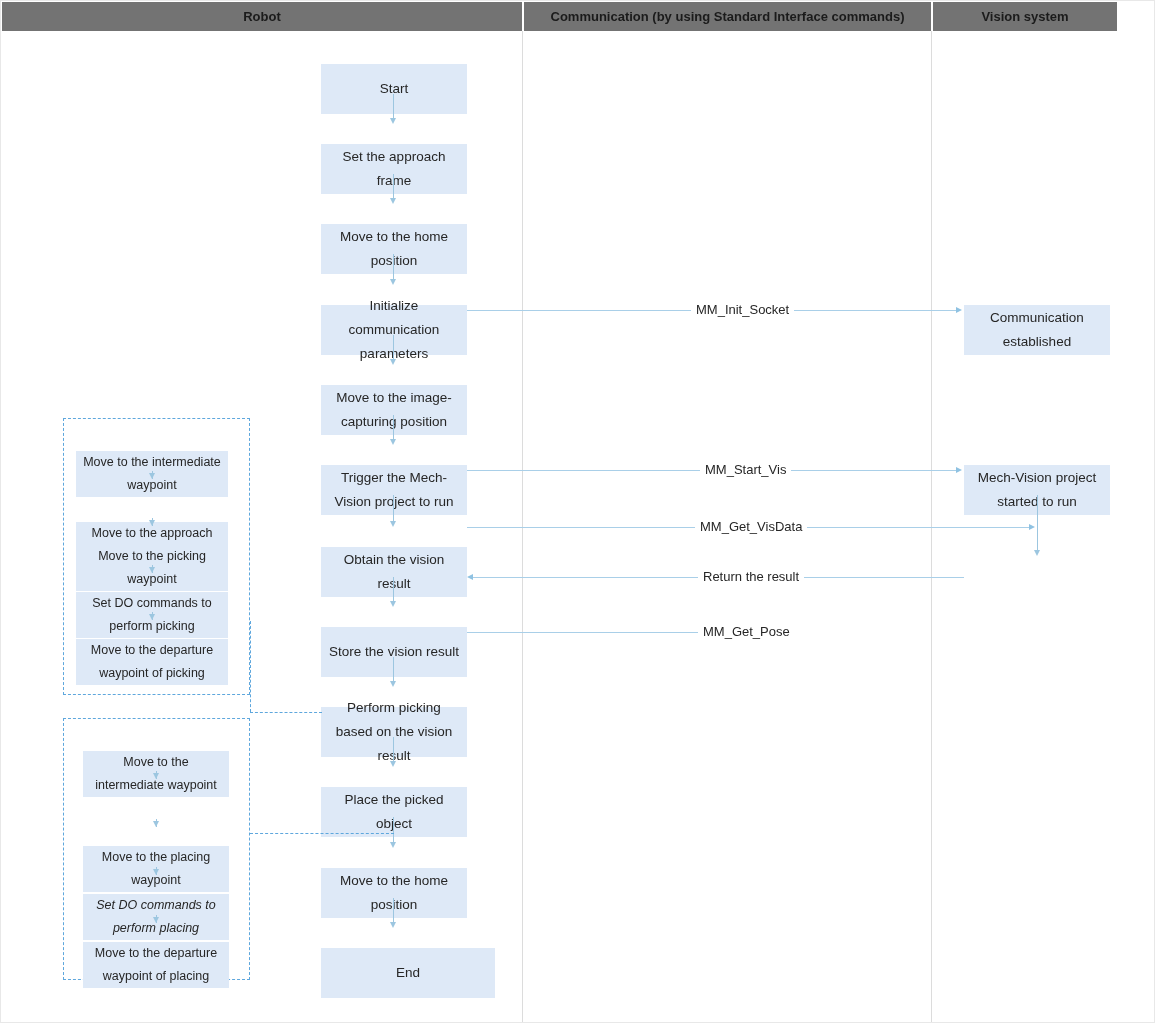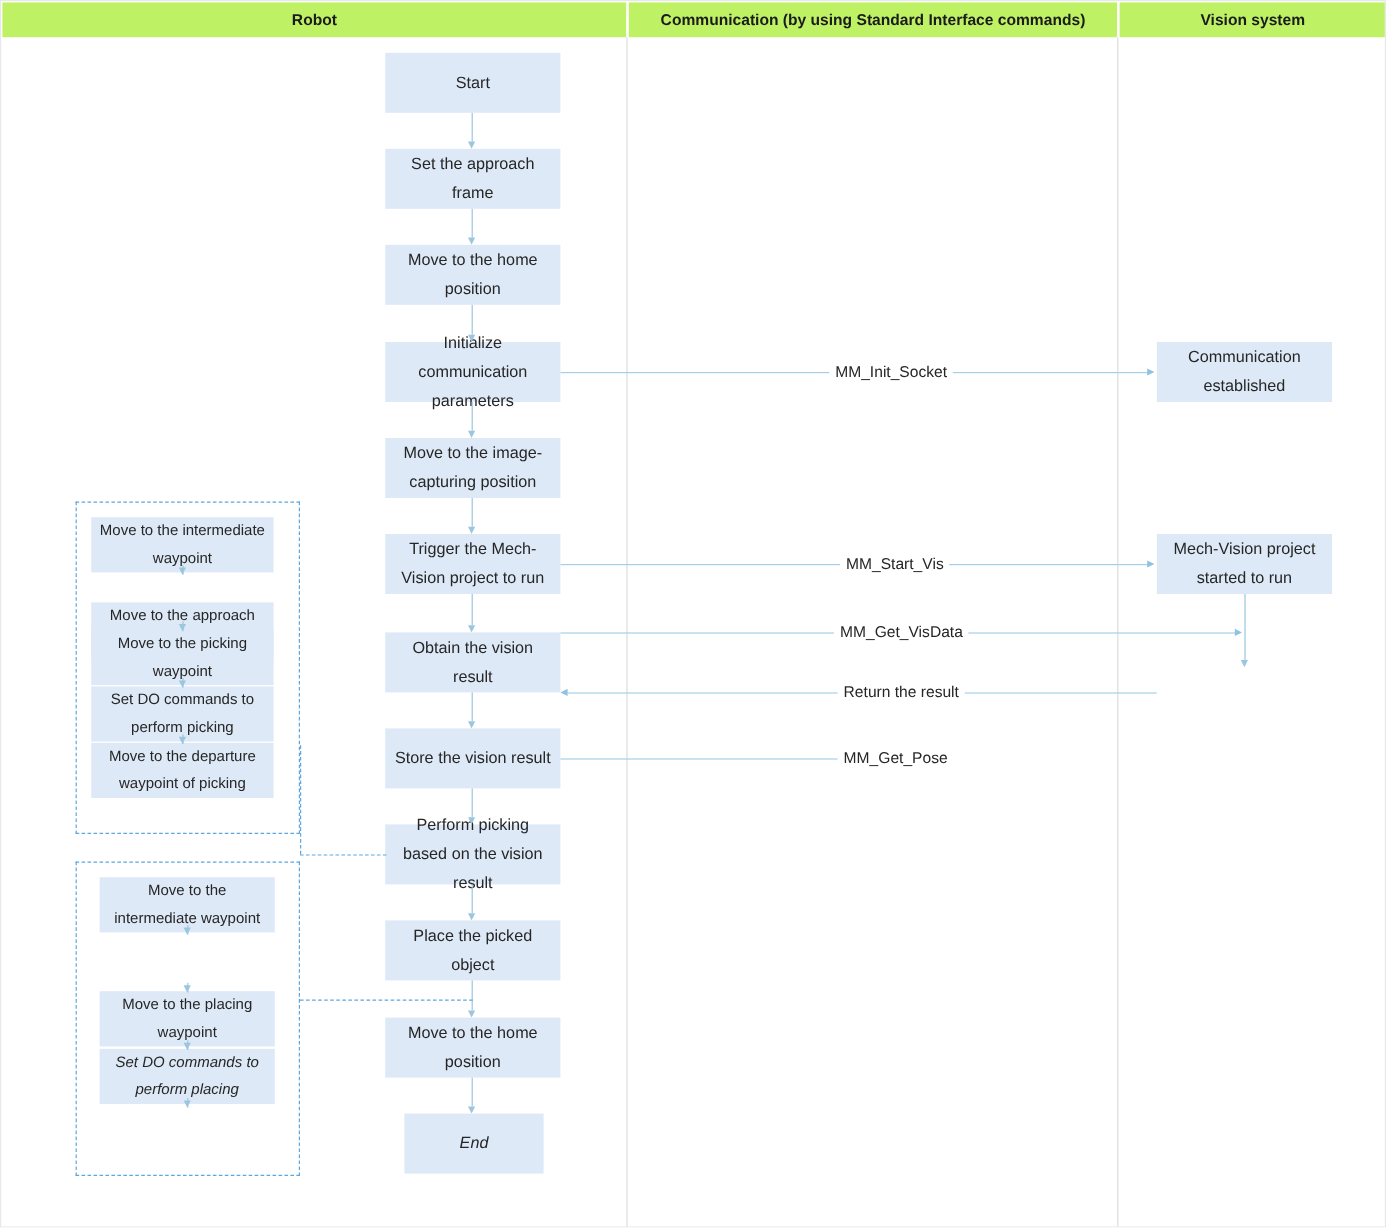--- a/index.html
+++ b/index.html
@@ -15,21 +15,21 @@
     background: #ffffff;
     border: 1px solid #e8e8e8;
     box-sizing: border-box;
     overflow: hidden;
   }
   
   .hdr-bar {
     position: absolute;
     top: 1px;
     height: 29px;
-    background: #bef264;
+    background: #737373;
     color: #1b1b1b;
     font-size: 13px;
     font-weight: bold;
     display: flex;
     align-items: center;
     justify-content: center;
     box-sizing: border-box;
     text-align: center;
   }
   .hdr-sep {
@@ -51,20 +51,21 @@
     background: #dee9f7;
     color: #262626;
     font-size: 13.5px;
     line-height: 24px;
     display: flex;
     align-items: center;
     justify-content: center;
     text-align: center;
     box-sizing: border-box;
     padding: 12px 6px;
+    margin-top: 20px;
   }
   .box.sub {
     font-size: 12.5px;
     line-height: 23px;
   }
   
   .vline {
     position: absolute;
     width: 1px;
     background: #9cc6e0;
@@ -129,21 +130,21 @@
 <div id="diagram">
 
   <div class="hdr-bar" style="left:1px; width:520px;">
     <span>Robot</span>
   </div>
   <div class="hdr-sep" style="left:521px;"></div>
   <div class="hdr-bar" style="left:523px; width:407px;">
     <span>Communication (by using Standard Interface commands)</span>
   </div>
   <div class="hdr-sep" style="left:930px;"></div>
-  <div class="hdr-bar" style="left:932px; width:222px;">
+  <div class="hdr-bar" style="left:932px; width:184px;">
     <span>Vision system</span>
   </div>
 
   <div class="lane-divider" style="left:521px; top:30px; height:992px;"></div>
   <div class="lane-divider" style="left:930px; top:30px; height:992px;"></div>
 
   <div class="box" style="left:320px; top:43px; width:146px; height:50px;">
     <span>Start</span>
   </div>
 
@@ -180,21 +181,21 @@
   </div>
 
   <div class="box" style="left:320px; top:766px; width:146px; height:50px;">
     <span>Place the picked object</span>
   </div>
 
   <div class="box" style="left:320px; top:847px; width:146px; height:50px;">
     <span>Move to the home position</span>
   </div>
 
-  <div class="box" style="left:336px; top:927px; width:116px; height:50px;font-style:italic;">
+  <div class="box" style="left:320px; top:927px; width:174px; height:50px;">
     <span>End</span>
   </div>
 
   <div class="vline" style="left:392px; top:93px; height:24px;"></div>
   <div class="arrow-down" style="left:389px; top:117px;"></div>
 
   <div class="vline" style="left:392px; top:173px; height:24px;"></div>
   <div class="arrow-down" style="left:389px; top:197px;"></div>
 
   <div class="vline" style="left:392px; top:253px; height:25px;"></div>
@@ -258,20 +259,23 @@
 
   <div class="box sub" style="left:82px; top:730px; width:146px; height:46px;">
     <span>Move to the intermediate waypoint</span>
   </div>
   <div class="box sub" style="left:82px; top:825px; width:146px; height:46px;">
     <span>Move to the placing waypoint</span>
   </div>
   <div class="box sub" style="left:82px; top:873px; width:146px; height:46px;font-style:italic;">
     <span>Set DO commands to perform placing</span>
   </div>
+  <div class="box sub" style="left:82px; top:921px; width:146px; height:46px;">
+    <span>Move to the departure waypoint of placing</span>
+  </div>
 
   <div class="vline" style="left:155px; top:770px; height:8px;"></div>
   <div class="arrow-down" style="left:152px; top:772px;"></div>
   <div class="vline" style="left:155px; top:818px; height:8px;"></div>
   <div class="arrow-down" style="left:152px; top:820px;"></div>
   <div class="vline" style="left:155px; top:866px; height:8px;"></div>
   <div class="arrow-down" style="left:152px; top:868px;"></div>
   <div class="vline" style="left:155px; top:914px; height:8px;"></div>
   <div class="arrow-down" style="left:152px; top:916px;"></div>
 

